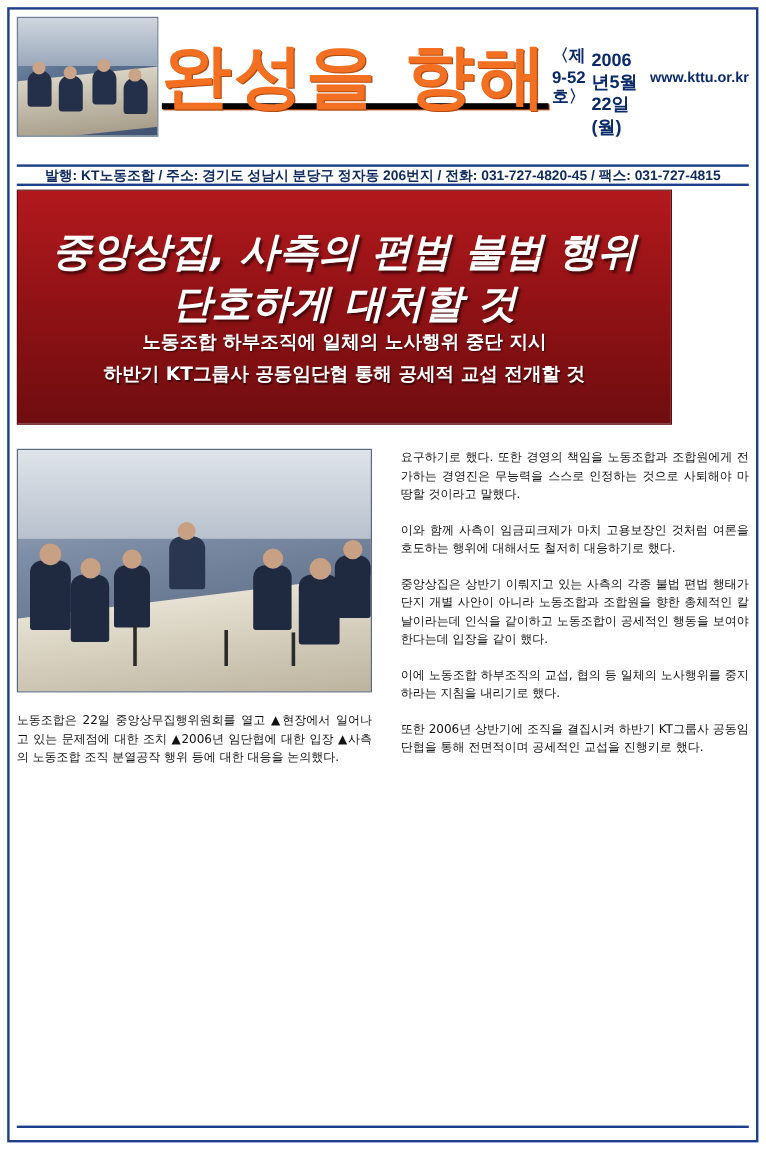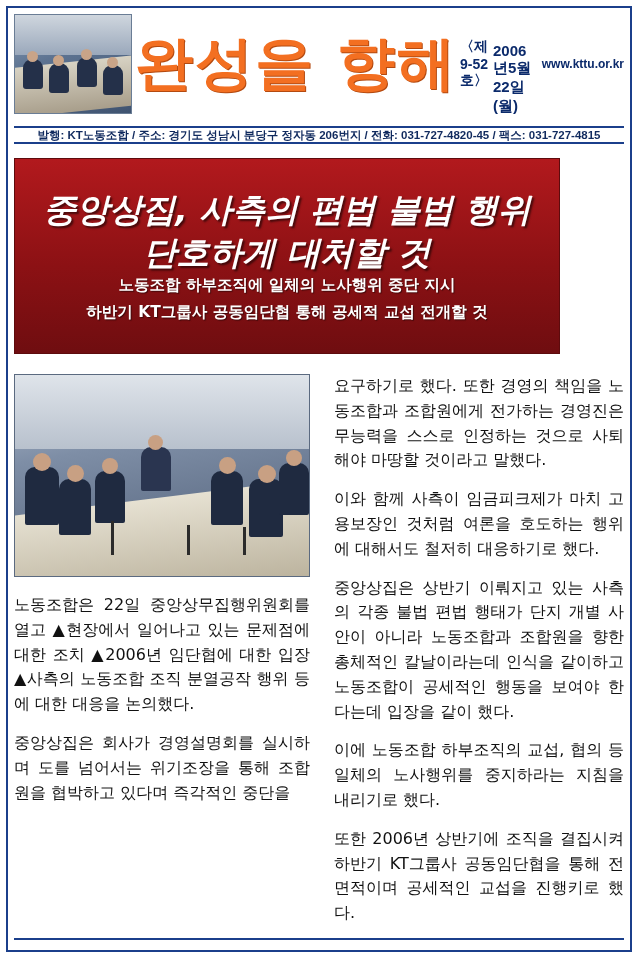--- a/index.html
+++ b/index.html
@@ -76,20 +76,21 @@
     left: 0; top: 0; width: 118px; height: 40px;
     background: linear-gradient(180deg, #cfd6de 0%, #9aa8bb 100%);
   }
 
   .masthead-title {
     flex: 1 1 auto;
     position: relative;
     display: flex;
     align-items: center;
     justify-content: center;
+    text-decoration: underline;
   }
   .masthead-title .big {
     font-family: "DejaVu Sans", sans-serif;
     font-weight: bold;
     font-size: 58px;
     color: #f36f21;
     letter-spacing: 2px;
     text-shadow: 1px 1px 0 #b44a10;
     white-space: nowrap;
   }
@@ -106,21 +107,21 @@
     font-weight: bold;
   }
   .masthead-meta .issue { font-size: 14px; }
   .masthead-meta .date  { font-size: 15px; margin-top: 30px; }
   .masthead-meta .url   { font-size: 12px; }
 
   
   .contact-bar {
     position: absolute;
     left: 14px;
-    top: 126px;
+    top: 137px;
     width: 610px;
     height: 18px;
     border-top: 2px solid #1b3f8b;
     border-bottom: 2px solid #1b3f8b;
     display: flex;
     align-items: center;
     justify-content: center;
     font-size: 11.5px;
     font-weight: bold;
     color: #102a5e;
@@ -220,21 +221,21 @@
     background: #c8a083;
   }
   .article-photo .ap-mic {
     position: absolute;
     width: 3px;
     background: #2b2b2b;
   }
 
   p.para {
     margin: 0 0 14px 0;
-    font-size: 16px;
+    font-size: 10px;
     line-height: 1.55;
     color: #111111;
     text-align: justify;
     text-justify: inter-word;
     font-family: "DejaVu Sans", sans-serif;
   }
   .col-left p.para:first-of-type { margin-top: 16px; }
 
   
   .footer-rule {
@@ -312,21 +313,20 @@
 
         <div class="ap-fig" style="left:264px; top:88px; width:30px; height:52px;"></div>
         <div class="ap-head" style="left:271px; top:75px; width:16px; height:16px;"></div>
 
         <div class="ap-mic" style="left:96px; top:146px; height:34px;"></div>
         <div class="ap-mic" style="left:172px; top:150px; height:30px;"></div>
         <div class="ap-mic" style="left:228px; top:152px; height:28px;"></div>
       </div>
 
       <p class="para">노동조합은 22일 중앙상무집행위원회를 열고 ▲현장에서 일어나고 있는 문제점에 대한 조치 ▲2006년 임단협에 대한 입장 ▲사측의 노동조합 조직 분열공작 행위 등에 대한 대응을 논의했다.</p>
-      <p class="para">중앙상집은 회사가 경영설명회를 실시하며 도를 넘어서는 위기조장을 통해 조합원을 협박하고 있다며 즉각적인 중단을</p>
     </div>
 
     <div class="col-right">
       <p class="para">요구하기로 했다. 또한 경영의 책임을 노동조합과 조합원에게 전가하는 경영진은 무능력을 스스로 인정하는 것으로 사퇴해야 마땅할 것이라고 말했다.</p>
       <p class="para">이와 함께 사측이 임금피크제가 마치 고용보장인 것처럼 여론을 호도하는 행위에 대해서도 철저히 대응하기로 했다.</p>
       <p class="para">중앙상집은 상반기 이뤄지고 있는 사측의 각종 불법 편법 행태가 단지 개별 사안이 아니라 노동조합과 조합원을 향한 총체적인 칼날이라는데 인식을 같이하고 노동조합이 공세적인 행동을 보여야 한다는데 입장을 같이 했다.</p>
       <p class="para">이에 노동조합 하부조직의 교섭, 협의 등 일체의 노사행위를 중지하라는 지침을 내리기로 했다.</p>
       <p class="para">또한 2006년 상반기에 조직을 결집시켜 하반기 KT그룹사 공동임단협을 통해 전면적이며 공세적인 교섭을 진행키로 했다.</p>
     </div>
   </div>

